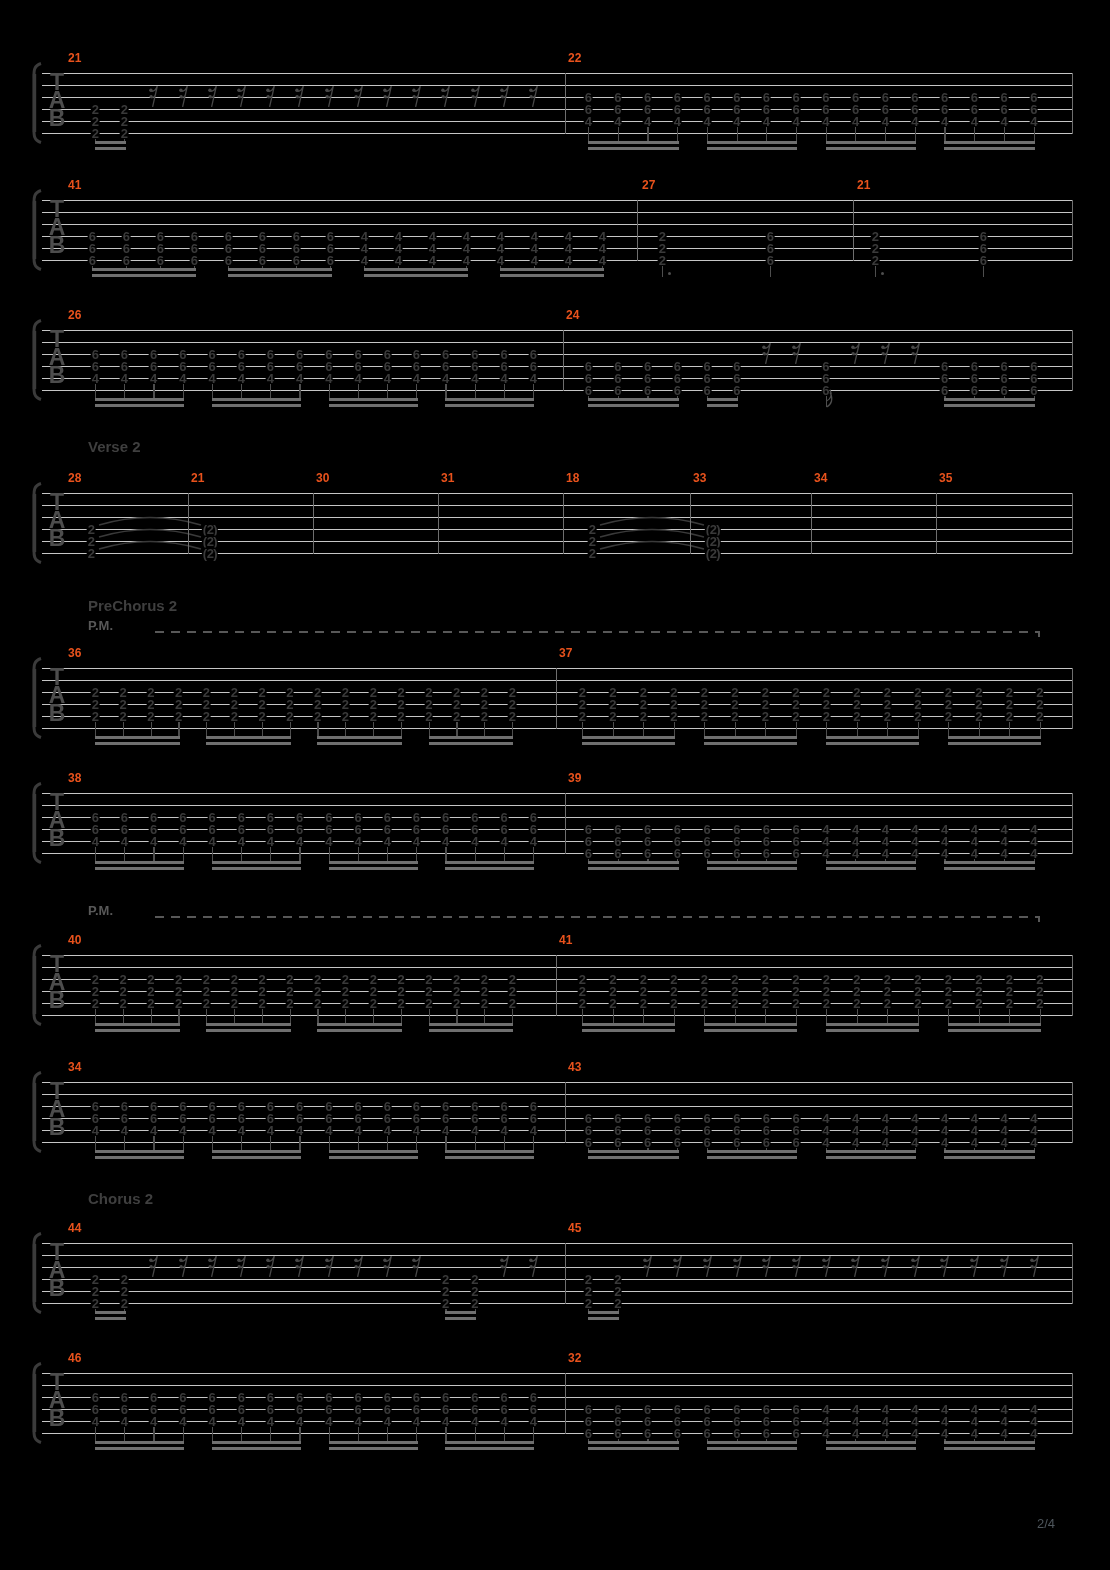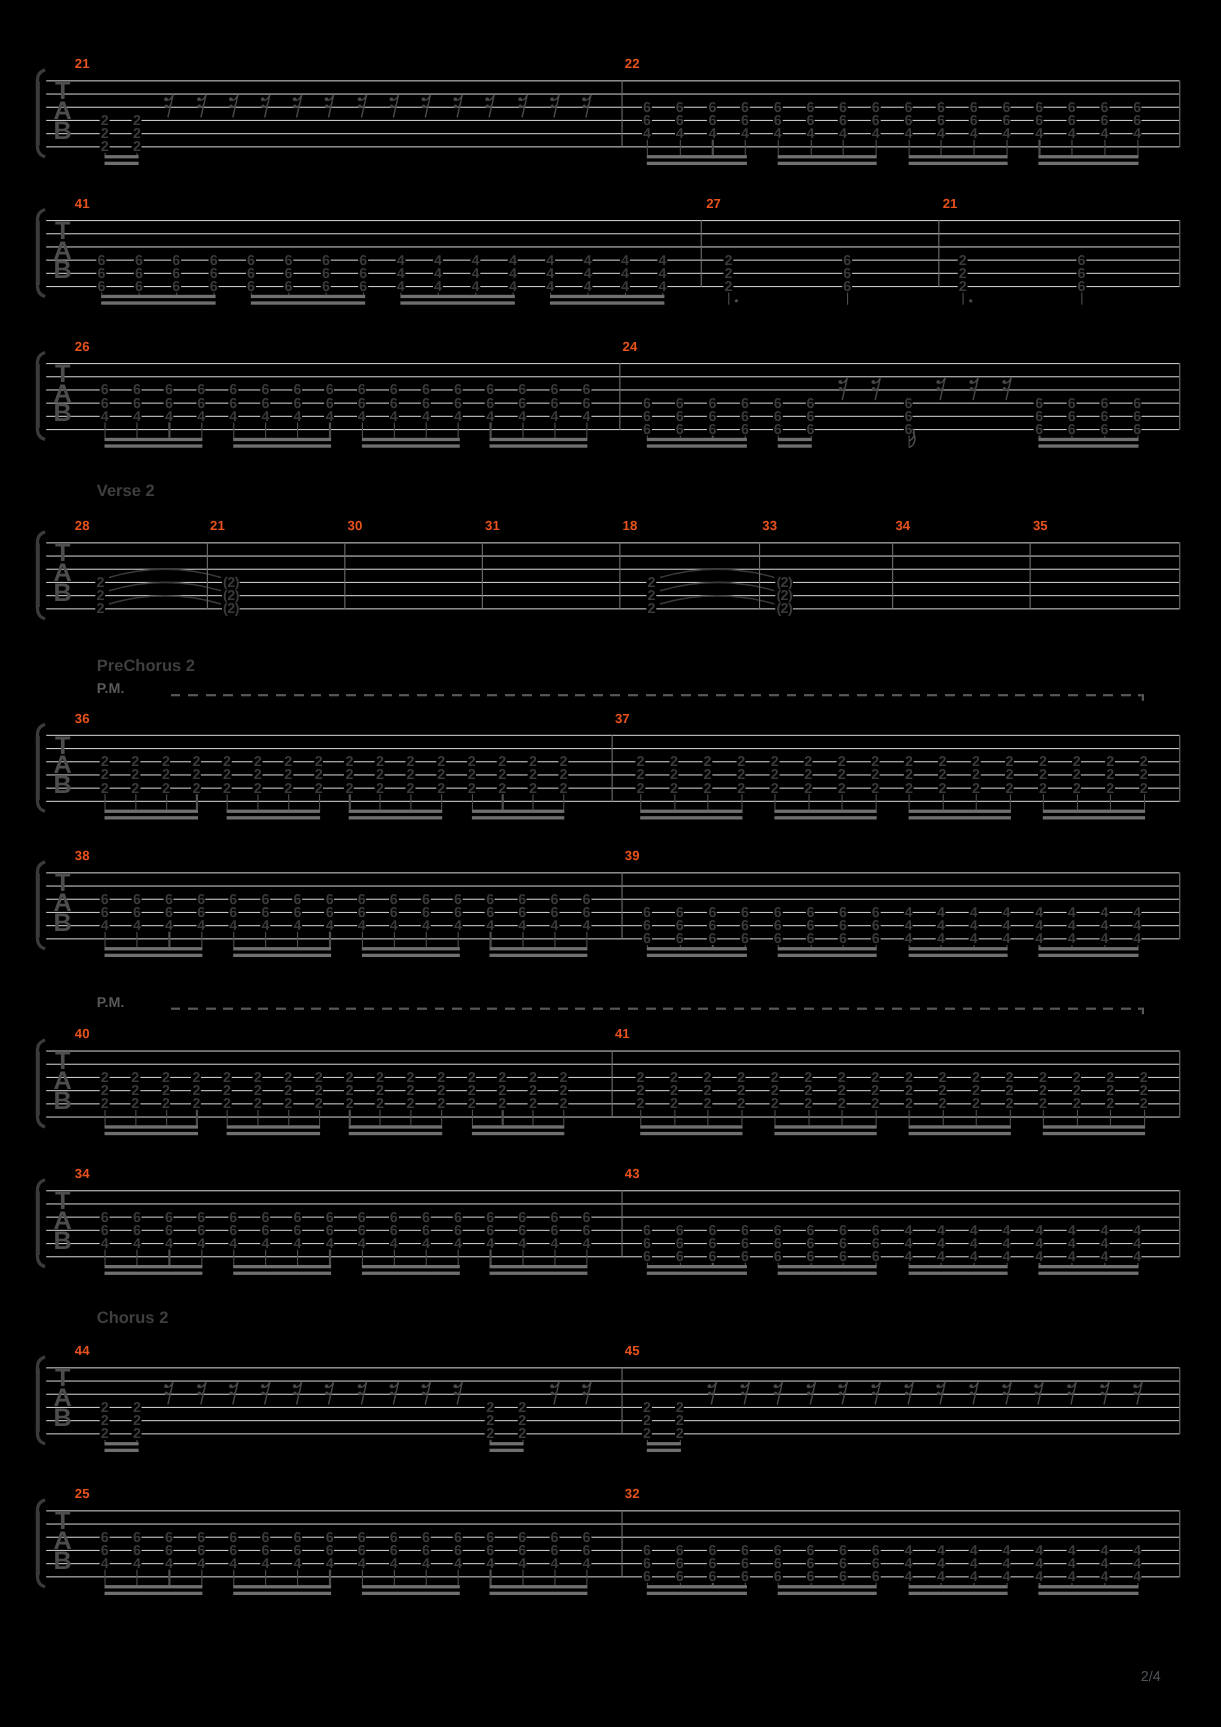--- a/index.html
+++ b/index.html
@@ -1351,21 +1351,21 @@
     <div class="sline" style="left: 42px; top: 1385px; width: 1030px;"></div>
     <div class="sline" style="left: 42px; top: 1397px; width: 1030px;"></div>
     <div class="sline" style="left: 42px; top: 1409px; width: 1030px;"></div>
     <div class="sline" style="left: 42px; top: 1421px; width: 1030px;"></div>
     <div class="sline" style="left: 42px; top: 1433px; width: 1030px;"></div>
     <div class="clefL" style="left: 57px; top: 1372px; transform: translateX(-50%);">T</div>
     <div class="clefL" style="left: 57px; top: 1390px; transform: translateX(-50%);">A</div>
     <div class="clefL" style="left: 57px; top: 1408px; transform: translateX(-50%);">B</div>
     <div class="bline" style="left: 565px; top: 1373px; height: 61px;"></div>
     <div class="bline" style="left: 1072px; top: 1373px; height: 61px;"></div>
-    <div class="mnum" style="left: 68px; top: 1351px;">25</div>
+    <div class="mnum" style="left: 68px; top: 1351px;">46</div>
     <div class="fret" style="left: 95px; top: 1397px;">6</div>
     <div class="fret" style="left: 95px; top: 1409px;">6</div>
     <div class="fret" style="left: 95px; top: 1421px;">4</div>
     <div class="stem" style="left: 95px; top: 1427px; height: 14px;"></div>
     <div class="fret" style="left: 124.2px; top: 1397px;">6</div>
     <div class="fret" style="left: 124.2px; top: 1409px;">6</div>
     <div class="fret" style="left: 124.2px; top: 1421px;">4</div>
     <div class="stem" style="left: 124.2px; top: 1427px; height: 14px;"></div>
     <div class="fret" style="left: 153.4px; top: 1397px;">6</div>
     <div class="fret" style="left: 153.4px; top: 1409px;">6</div>

